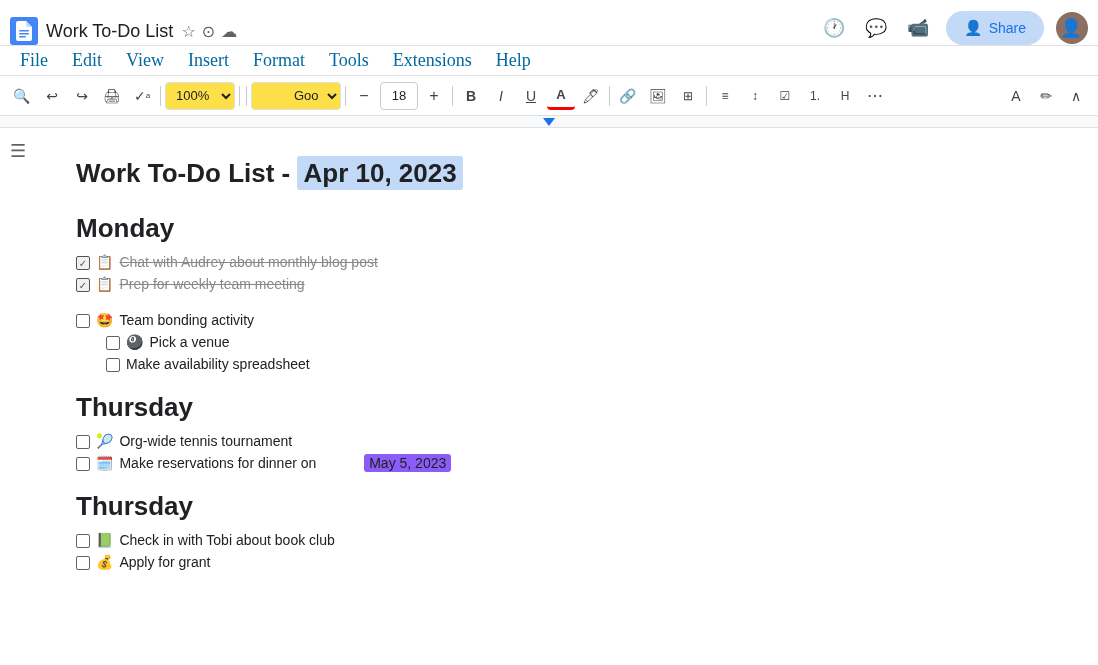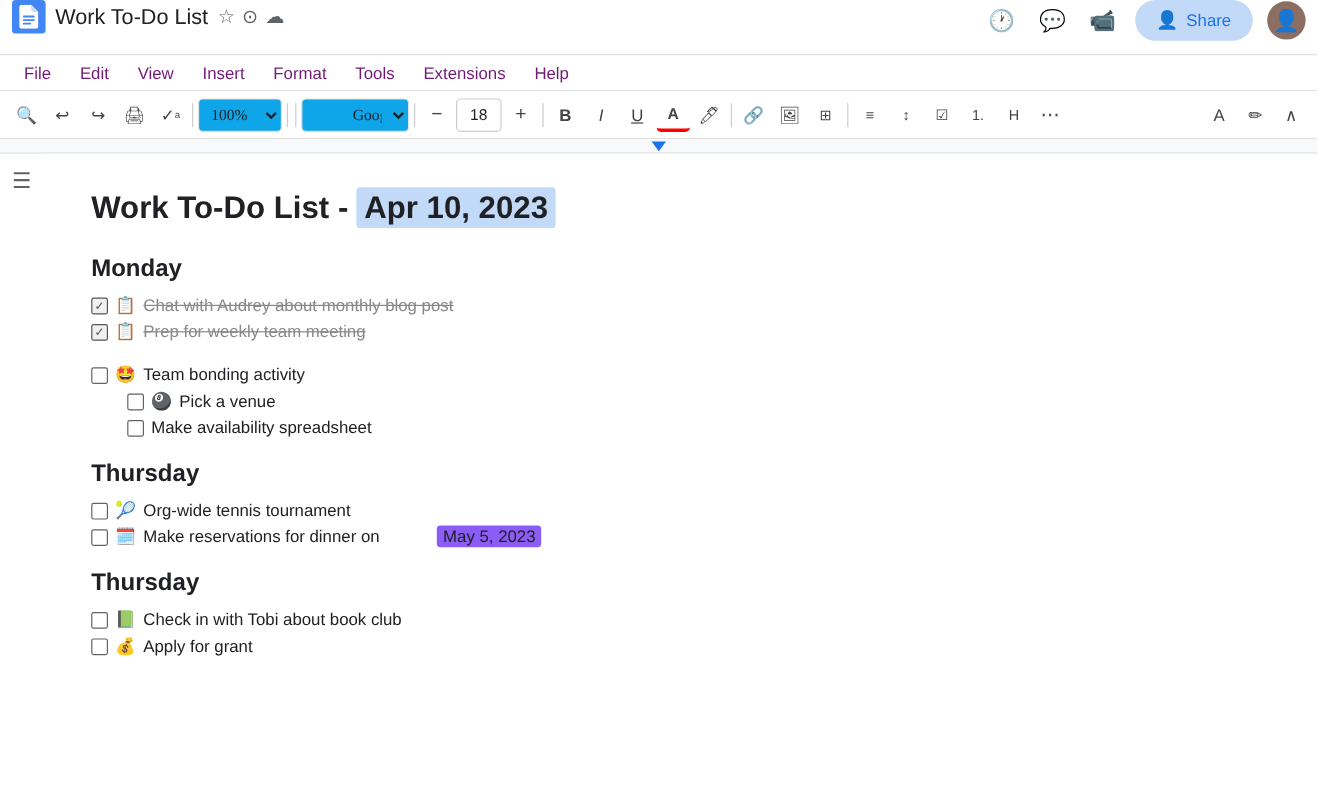--- a/index.html
+++ b/index.html
@@ -1,21 +1,21 @@
 <!DOCTYPE html>
 <html><head>
   <meta charset="utf-8">
   <style>
     * { margin: 0; padding: 0; box-sizing: border-box; }
     body { font-family: Arial, sans-serif; background: #fff; width: 1098px; height: 665px; overflow: hidden; }
 
     
     .title-bar {
       display: flex;
-      align-items: flex-start;
+      align-items: flex-end;
       height: 46px;
       padding: 0 10px;
       border-bottom: 1px solid #e0e0e0;
       background: #fff;
     }
     .title-bar-left {
       display: flex;
       align-items: center;
       gap: 8px;
       flex: 1;
@@ -90,24 +90,25 @@
     .menu-bar {
       display: flex;
       align-items: center;
       height: 30px;
       padding: 0 10px;
       gap: 4px;
       border-bottom: 1px solid #e0e0e0;
     }
     .menu-item {
       padding: 4px 10px;
-      font-size: 14px;
-      color: #701a75;
+      font-size: 18px;
+      color: #0369a1;
       cursor: pointer;
       border-radius: 4px;
+      font-family: Liberation Serif, serif;
     }
 
     
     .toolbar {
       display: flex;
       align-items: center;
       height: 40px;
       padding: 0 8px;
       gap: 2px;
       border-bottom: 1px solid #e0e0e0;
@@ -132,23 +133,22 @@
       background: #ccc;
       margin: 0 2px;
     }
     .toolbar-select {
       height: 28px;
       border: 1px solid #e0e0e0;
       border-radius: 4px;
       font-size: 13px;
       padding: 0 6px;
       color: #202124;
-      background: #0ea5e9;
-      cursor: pointer;
-      font-family: Liberation Serif, serif;
+      background: #fde047;
+      cursor: pointer;
     }
     .zoom-select {
       width: 70px;
     }
     .style-select {
       width: 110px;
     }
     .font-select {
       width: 90px;
       padding-left: 38px;
@@ -214,21 +214,21 @@
     }
     .date-chip {
       background: #c2d9f8;
       padding: 2px 6px;
       border-radius: 3px;
       font-size: 26px;
       font-weight: bold;
       color: #202124;
     }
     .section-heading {
-      font-size: 20px;
+      font-size: 26px;
       font-weight: bold;
       color: #202124;
       margin-bottom: 10px;
     }
     .task-list {
       list-style: none;
       margin-bottom: 20px;
     }
     .task-item {
       display: flex;

